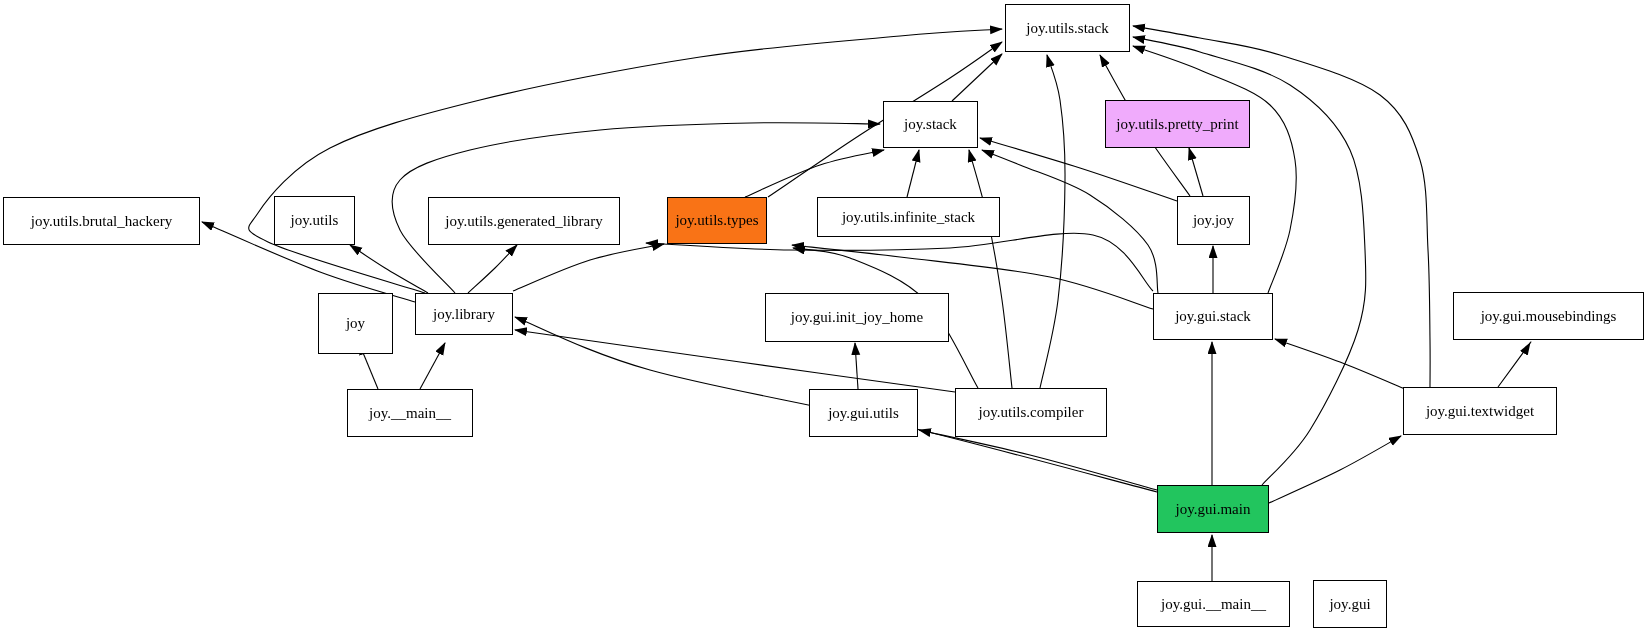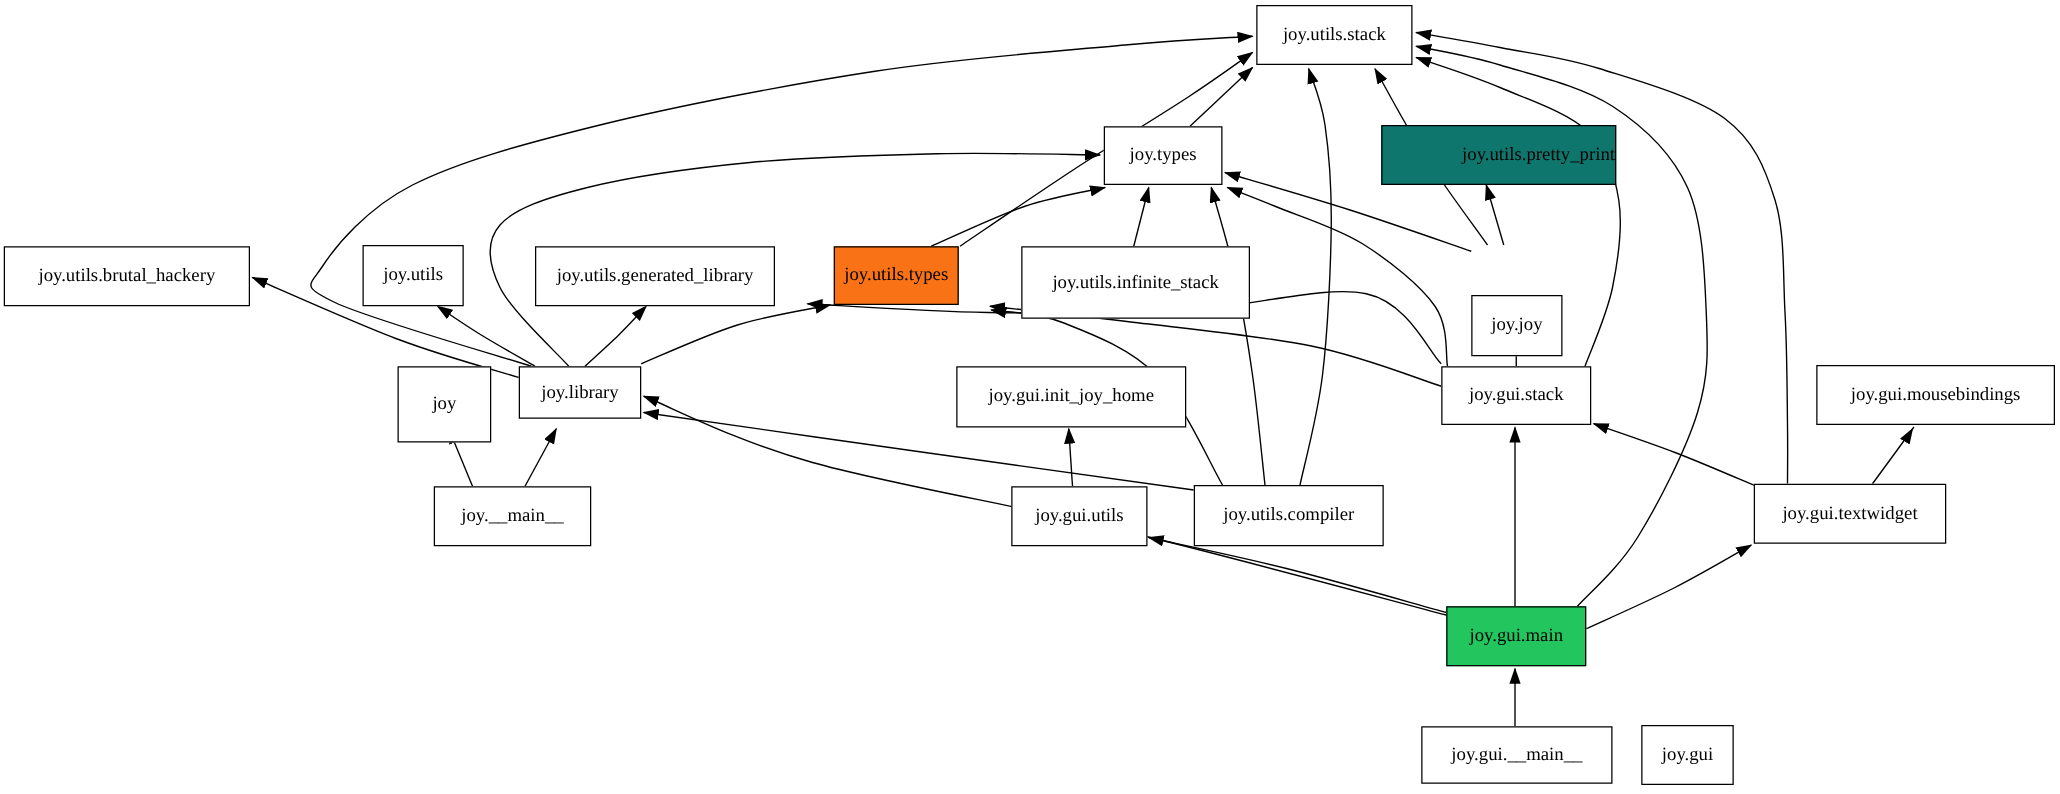--- a/index.html
+++ b/index.html
@@ -84,41 +84,41 @@
         <path class="edge" d="M1212,485 L1212,342" stroke="#000000" marker-end="url(#arrowhead)"></path>
         <path class="edge" d="M1269,503 C1280.8,497.5 1318.0,481.2 1340,470 C1362.0,458.8 1390.8,441.7 1401,436" stroke="#000000" marker-end="url(#arrowhead)"></path>
         <path class="edge" d="M1212,581 L1212,535" stroke="#000000" marker-end="url(#arrowhead)"></path>
       </g>
   </svg>
   <div id="nodes">
       <div class="node" style="left: 1005px; top: 4px; width: 125px; height: 48px; background: rgb(255, 255, 255); border-color: rgb(0, 0, 0);">
         <span>joy.utils.stack</span>
       </div>
       <div class="node" style="left: 883px; top: 101px; width: 95px; height: 47px; background: rgb(255, 255, 255); border-color: rgb(0, 0, 0);">
-        <span>joy.types</span>
+        <span>joy.stack</span>
       </div>
-      <div class="node" style="left: 1105px; top: 100px; width: 188px; height: 48px; background: #0f766e; border-color: rgb(0, 0, 0); justify-content: flex-end;">
+      <div class="node" style="left: 1105px; top: 100px; width: 145px; height: 48px; background: #f0abfc; border-color: rgb(0, 0, 0);">
         <span>joy.utils.pretty_print</span>
       </div>
       <div class="node" style="left: 3px; top: 197px; width: 197px; height: 48px; background: rgb(255, 255, 255); border-color: rgb(0, 0, 0);">
         <span>joy.utils.brutal_hackery</span>
       </div>
-      <div class="node" style="left: 274px; top: 196px; width: 81px; height: 49px; background: rgb(255, 255, 255); border-color: rgb(0, 0, 0); margin-left: 16px;">
+      <div class="node" style="left: 274px; top: 196px; width: 81px; height: 49px; background: rgb(255, 255, 255); border-color: rgb(0, 0, 0);">
         <span>joy.utils</span>
       </div>
       <div class="node" style="left: 428px; top: 197px; width: 192px; height: 48px; background: rgb(255, 255, 255); border-color: rgb(0, 0, 0);">
         <span>joy.utils.generated_library</span>
       </div>
       <div class="node" style="left: 667px; top: 197px; width: 100px; height: 47px; background: #f97316; border-color: rgb(0, 0, 0);">
         <span>joy.utils.types</span>
       </div>
-      <div class="node" style="left: 817px; top: 197px; width: 183px; height: 58px; background: rgb(255, 255, 255); border-color: rgb(0, 0, 0);">
+      <div class="node" style="left: 817px; top: 197px; width: 183px; height: 40px; background: rgb(255, 255, 255); border-color: rgb(0, 0, 0);">
         <span>joy.utils.infinite_stack</span>
       </div>
-      <div class="node" style="left: 1177px; top: 196px; width: 73px; height: 49px; background: rgb(255, 255, 255); border-color: rgb(0, 0, 0); margin-top: 40px;">
+      <div class="node" style="left: 1177px; top: 196px; width: 73px; height: 49px; background: rgb(255, 255, 255); border-color: rgb(0, 0, 0);">
         <span>joy.joy</span>
       </div>
       <div class="node" style="left: 318px; top: 293px; width: 75px; height: 61px; background: rgb(255, 255, 255); border-color: rgb(0, 0, 0);">
         <span>joy</span>
       </div>
       <div class="node" style="left: 415px; top: 293px; width: 98px; height: 42px; background: rgb(255, 255, 255); border-color: rgb(0, 0, 0);">
         <span>joy.library</span>
       </div>
       <div class="node" style="left: 765px; top: 293px; width: 184px; height: 49px; background: rgb(255, 255, 255); border-color: rgb(0, 0, 0);">
         <span>joy.gui.init_joy_home</span>

